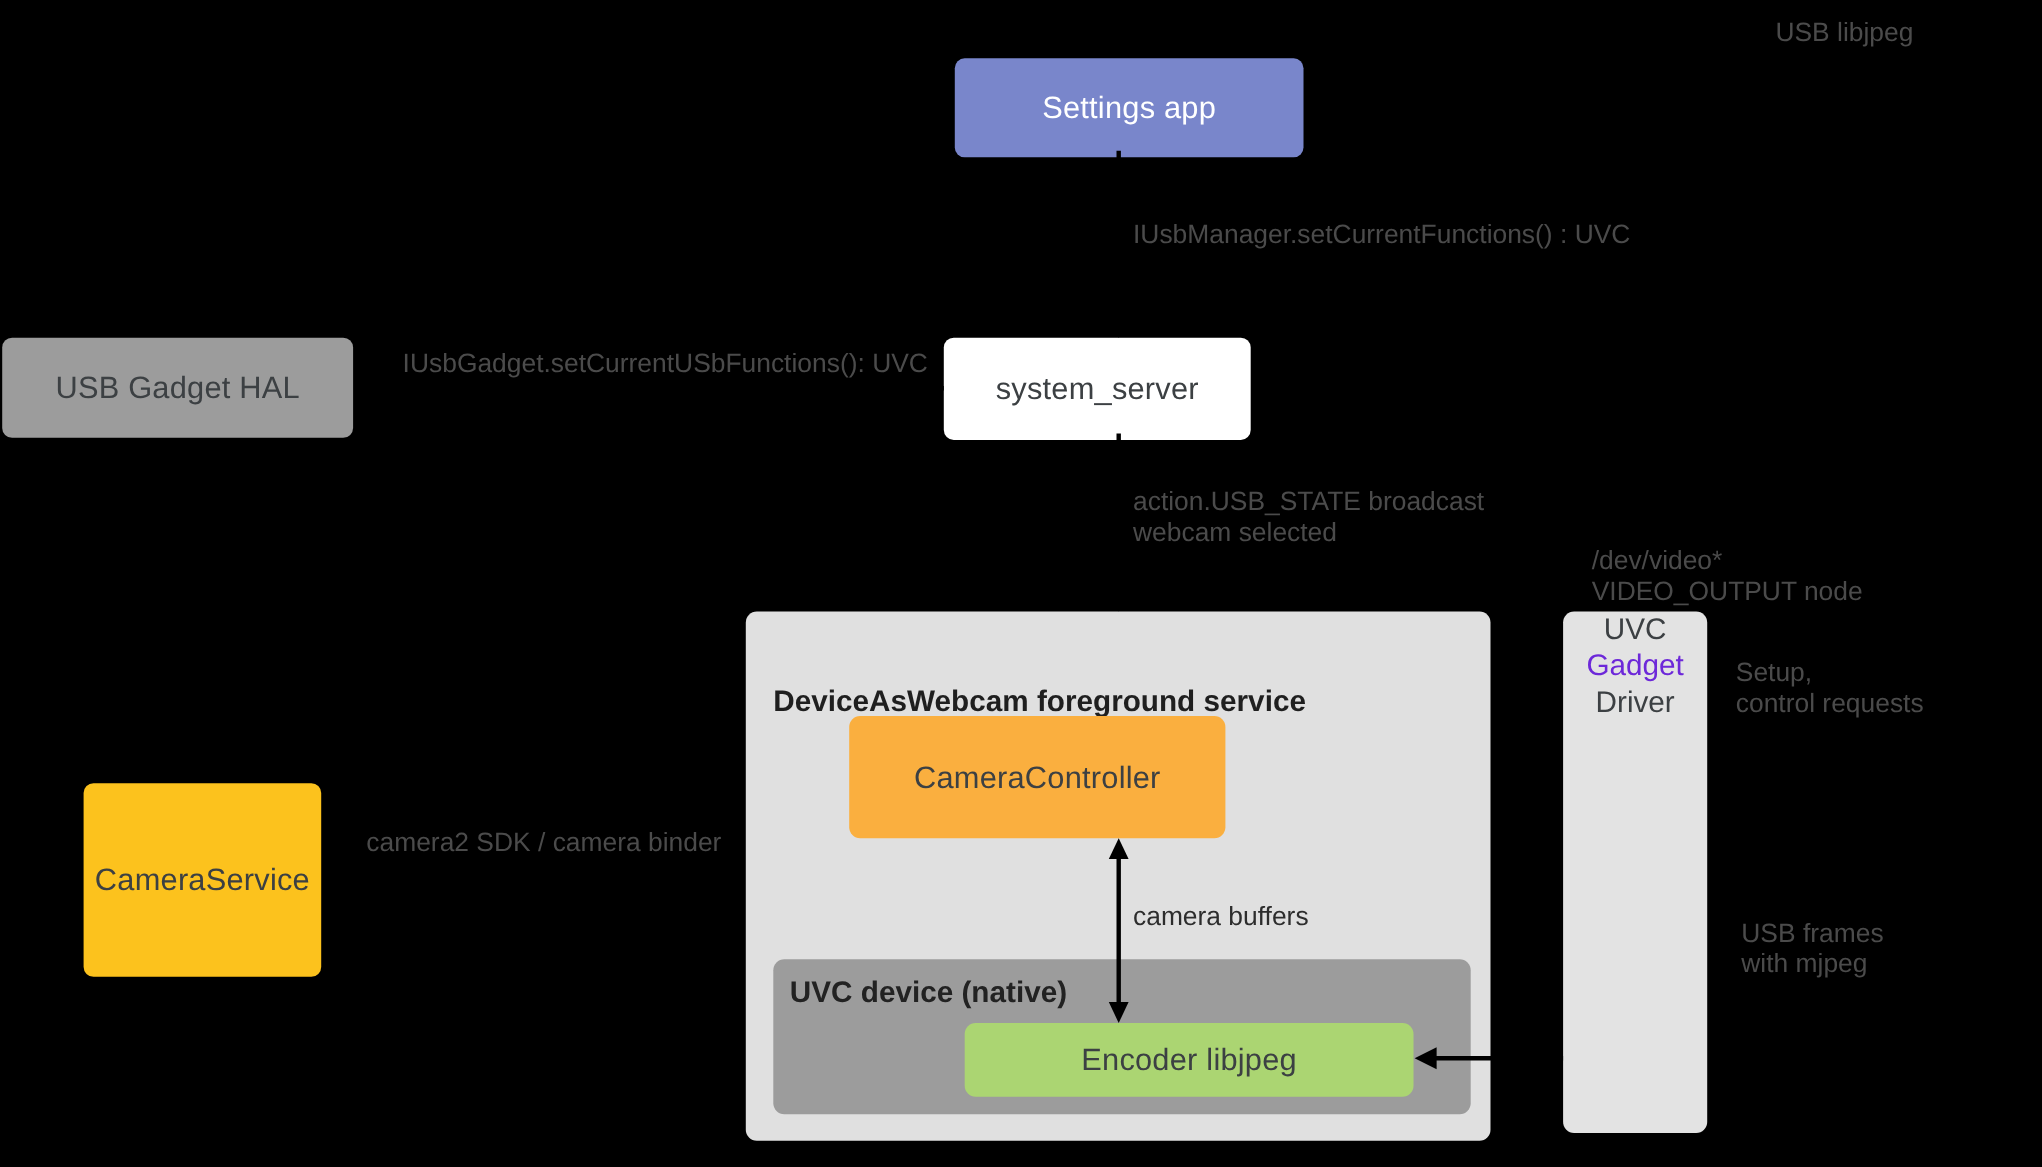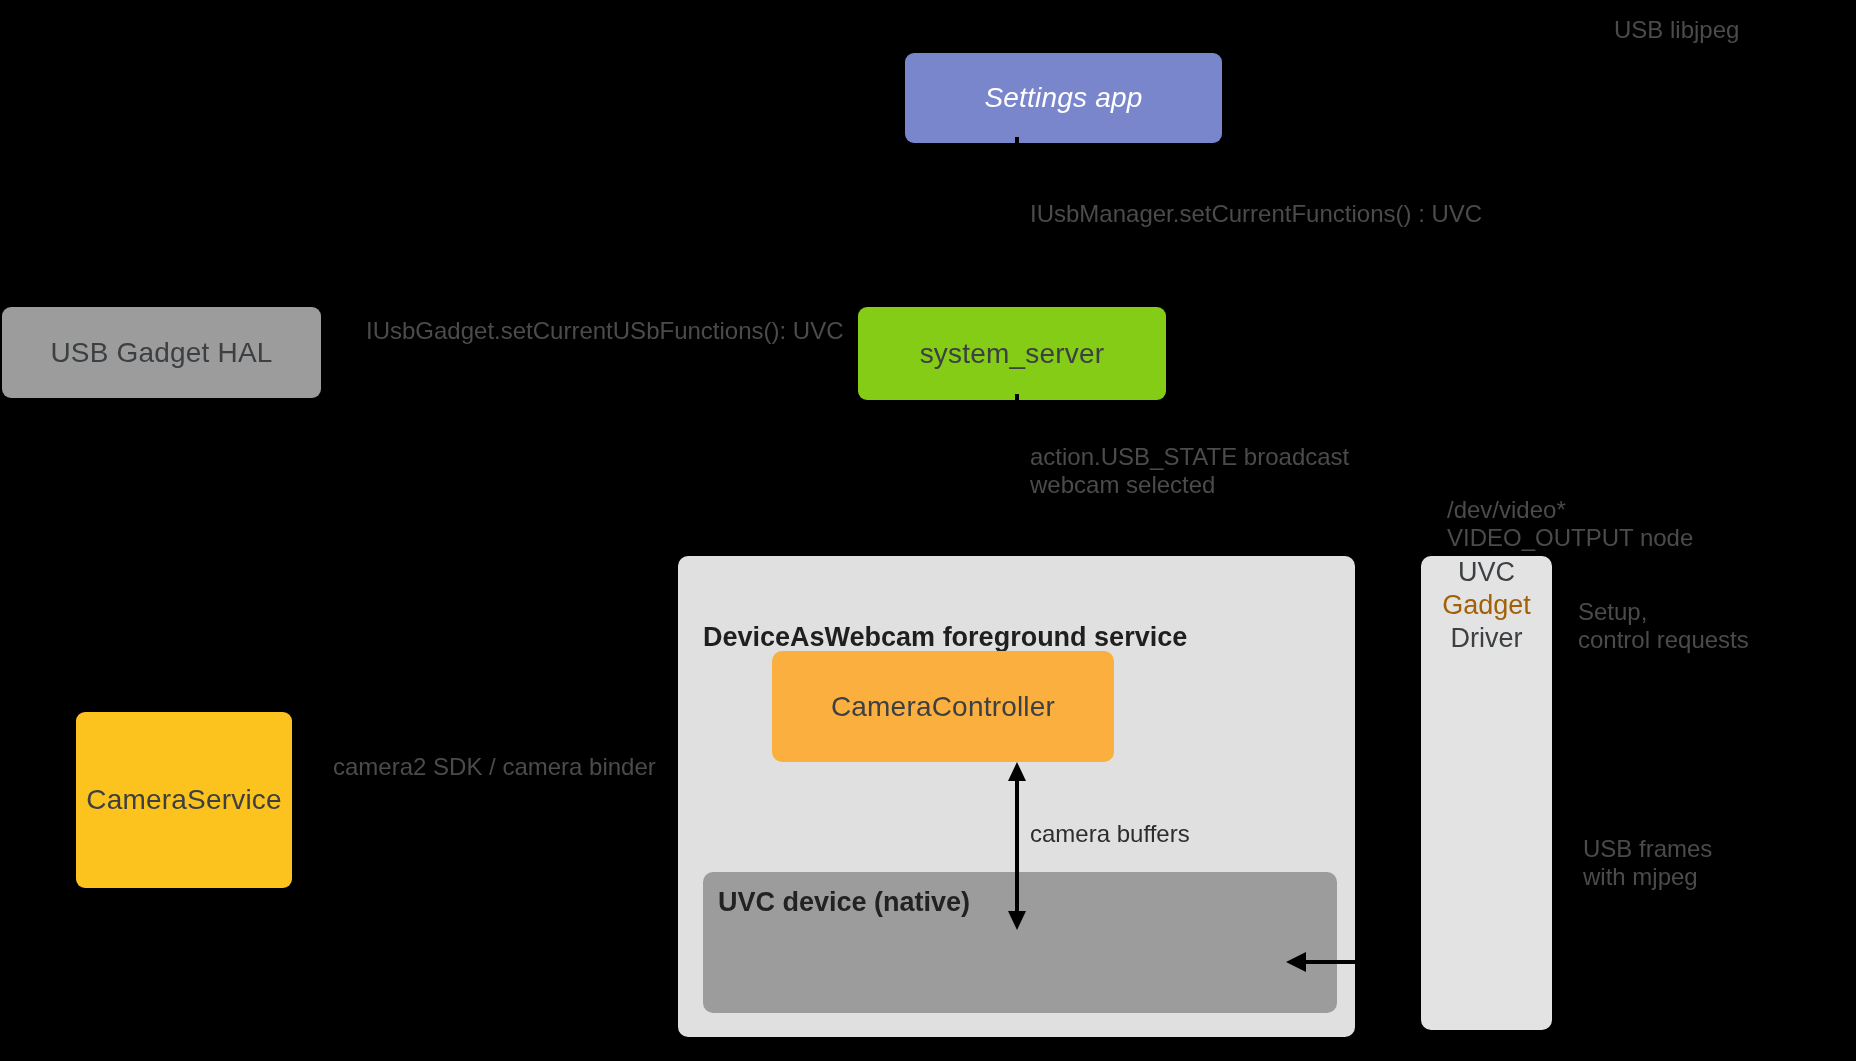--- a/index.html
+++ b/index.html
@@ -23,37 +23,37 @@
 </style>
 </head>
 <body>
 
 <div class="stage">
 
   <div class="annotation" style="left:1614px;top:16px;">
     <div>USB libjpeg</div>
   </div>
 
-  <div class="box" style="left: 905px; top: 53px; width: 317px; height: 90px; background: rgb(121, 134, 203); font-style: italic;">
+  <div class="box" style="left: 868px; top: 53px; width: 317px; height: 90px; background: rgb(121, 134, 203);">
     <span style="color: rgb(255, 255, 255);">Settings app</span>
   </div>
 
   <div class="annotation" style="left:1030px;top:200px;">
     <div>IUsbManager.setCurrentFunctions() : UVC</div>
   </div>
 
   <div class="box" style="left: 2px; top: 307px; width: 319px; height: 91px; background: rgb(156, 156, 156); align-items: center;">
     <span style="color: rgb(60, 64, 67);">USB Gadget HAL</span>
   </div>
 
   <div class="annotation" style="left:366px;top:317px;">
     <div>IUsbGadget.setCurrentUSbFunctions(): UVC</div>
   </div>
 
-  <div class="box" style="left: 858px; top: 307px; width: 308px; height: 93px; background: #84cc16;">
+  <div class="box" style="left: 858px; top: 307px; width: 279px; height: 93px; background: #ffffff;">
     <span style="color: rgb(60, 64, 67);">system_server</span>
   </div>
 
   <div class="annotation" style="left:1030px;top:443px;">
     <div>action.USB_STATE broadcast</div>
     <div>webcam selected</div>
   </div>
 
   <div class="annotation" style="left:1447px;top:496px;">
     <div>/dev/video*</div>
@@ -69,32 +69,35 @@
   </div>
 
   <div class="annotation on-gray" style="left:1030px;top:820px;">
     <div>camera buffers</div>
   </div>
 
   <div class="container-box" style="left: 703px; top: 872px; width: 634px; height: 141px; background: rgb(156, 156, 156);">
     <div class="container-title" style="left: 15px; top: 15px; color: rgb(34, 34, 34);">UVC device (native)</div>
   </div>
 
+  <div class="box" style="left: 877px; top: 930px; width: 408px; height: 67px; border-radius: 10px; background: rgb(171, 213, 114);">
+    <span style="color: rgb(60, 64, 67);">Encoder libjpeg</span>
+  </div>
 
   <div class="box" style="left: 76px; top: 712px; width: 216px; height: 176px; background: rgb(252, 194, 29);">
     <span style="color: rgb(60, 64, 67);">CameraService</span>
   </div>
 
   <div class="annotation" style="left:333px;top:753px;">
     <div>camera2 SDK / camera binder</div>
   </div>
 
   <div class="driver-box" style="left: 1421px; top: 556px; width: 131px; height: 474px; background: rgb(227, 227, 227);">
     <div style="color: rgb(60, 64, 67);">UVC</div>
-    <div style="color: #a16207;">Gadget</div>
+    <div style="color: #6d28d9;">Gadget</div>
     <div style="color: rgb(60, 64, 67);">Driver</div>
   </div>
 
   <div class="annotation" style="left:1578px;top:598px;">
     <div>Setup,</div>
     <div>control requests</div>
   </div>
 
   <div class="annotation" style="left:1583px;top:835px;">
     <div>USB frames</div>

